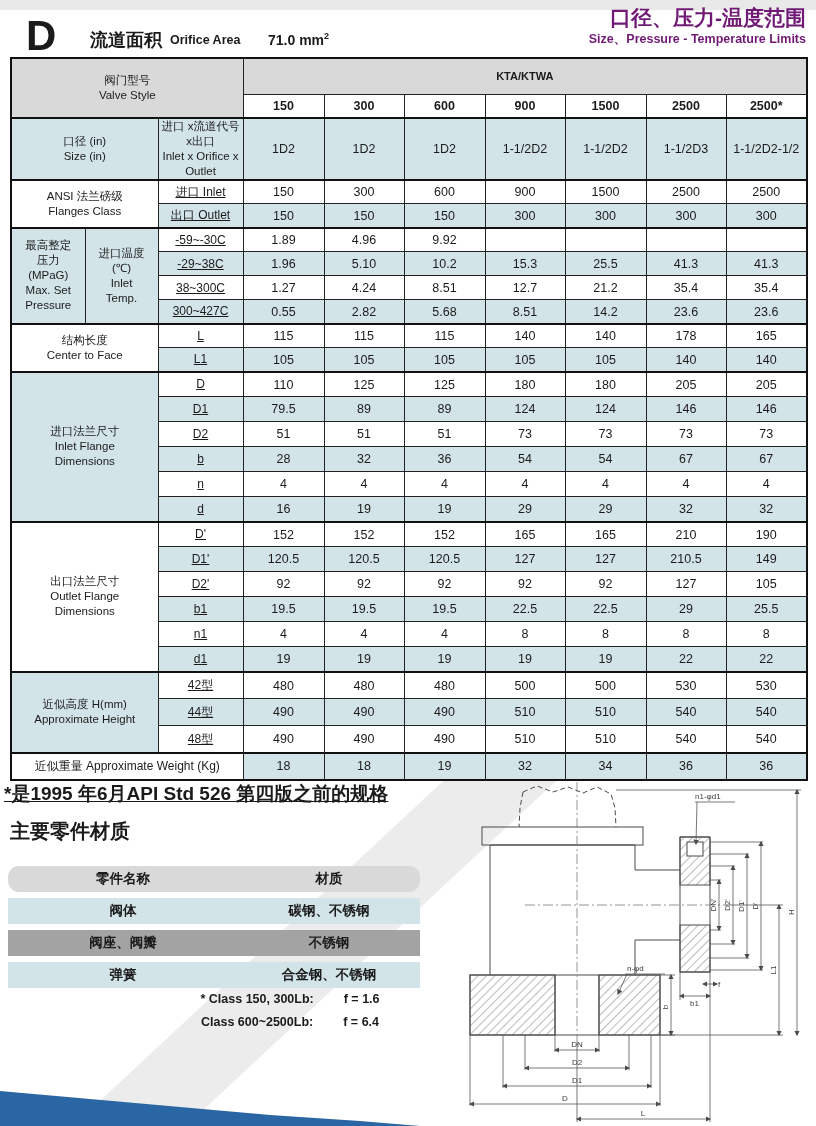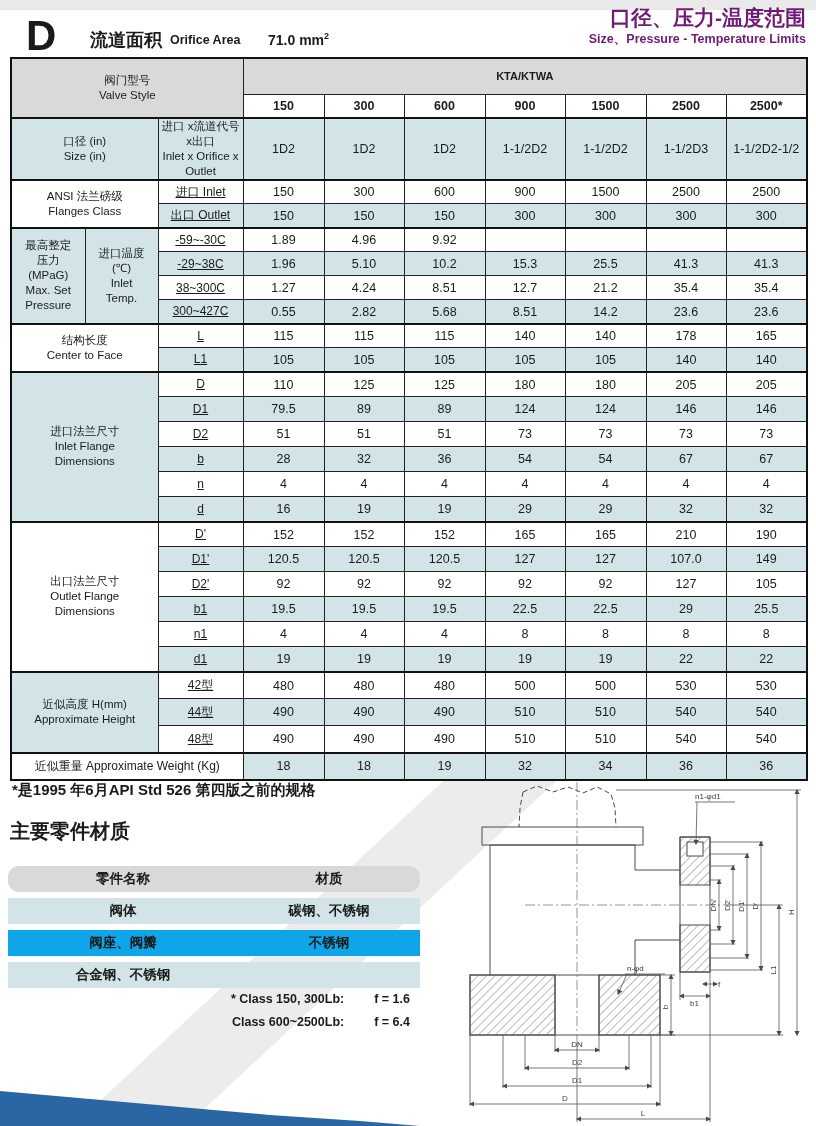--- a/index.html
+++ b/index.html
@@ -28,28 +28,28 @@
   #spec tr.sec>td{border-top:2px solid #111;}
   .lab{font-size:11.5px;line-height:1.3;white-space:pre-line;}
   .sub{font-size:12px;line-height:1.2;white-space:pre-line;text-decoration:underline;}
   .dc{font-size:12.5px;}
   .bgB{background:#d2e4e8;} .bgW{background:#fff;} .bgG{background:#d9d9d9;}
   #spec tr.rb .dc{background:#d2e4e8;} #spec tr.rw .dc{background:#fff;}
   .series{font-size:11px;font-weight:bold;background:#d9d9d9;}
   #spec tr.classrow .dc{font-weight:bold;background:#fff;}
   .wlabel{font-size:12px;}
   
-  .footnote{position:absolute;left:12px;top:781px;font-size:15px;font-weight:bold;z-index:1;}
+  .footnote{position:absolute;left:4px;top:781px;font-size:19px;font-weight:bold;z-index:1;text-decoration:underline;}
   .mheading{position:absolute;left:10px;top:818px;font-size:20px;font-weight:bold;z-index:1;}
   #materials{position:absolute;left:8px;top:866px;width:412px;z-index:1;font-size:13.5px;font-weight:bold;}
   .mrow{display:grid;grid-template-columns:230px 182px;height:26px;align-items:center;margin-bottom:6px;}
   .mrow div{text-align:center;}
-  .mhead{background:#d9d9d9;border-radius:11px;} .mblue{background:#d2e4e8;} .mgray{background:#0ea5e9;}
+  .mhead{background:#d9d9d9;border-radius:11px;} .mblue{background:#d2e4e8;} .mgray{background:#a3a3a3;}
   #classnotes{position:absolute;left:170px;top:992px;width:240px;z-index:1;font-size:12.5px;font-weight:bold;}
-  .cnrow{display:flex;justify-content:flex-end;gap:30px;margin-bottom:9px;}
+  .cnrow{display:flex;justify-content:center;gap:30px;margin-bottom:9px;}
   
   #draw{position:absolute;left:425px;top:782px;z-index:1;}
   #draw text{font-family:"Liberation Sans",sans-serif;font-size:8px;fill:#3c3c3c;}
 </style>
 </head>
 <body>
 <div id="page">
 
 <div class="topstrip"></div>
 <div class="grayband"></div>
@@ -278,21 +278,21 @@
           <td class="dc">210</td>
           <td class="dc">190</td>
         </tr>
   <tr class="h25 rb">
     <td class="sub bgB">D1'</td>
   <td class="dc">120.5</td>
           <td class="dc">120.5</td>
           <td class="dc">120.5</td>
           <td class="dc">127</td>
           <td class="dc">127</td>
-          <td class="dc">107.0</td>
+          <td class="dc">210.5</td>
           <td class="dc">149</td>
         </tr>
   <tr class="h25 rw">
     <td class="sub bgW">D2'</td>
   <td class="dc">92</td>
           <td class="dc">92</td>
           <td class="dc">92</td>
           <td class="dc">92</td>
           <td class="dc">92</td>
           <td class="dc">127</td>
@@ -385,20 +385,21 @@
   </div>
   <div class="mrow mblue">
     <div>阀体</div>
     <div>碳钢、不锈钢</div>
   </div>
   <div class="mrow mgray">
     <div>阀座、阀瓣</div>
     <div>不锈钢</div>
   </div>
   <div class="mrow mblue">
+    <div>弹簧</div>
     <div>合金钢、不锈钢</div>
   </div>
 </div>
 
 <div id="classnotes">
   <div class="cnrow">
     <span>* Class 150, 300Lb:</span>
     <span>f = 1.6</span>
   </div>
   <div class="cnrow">

